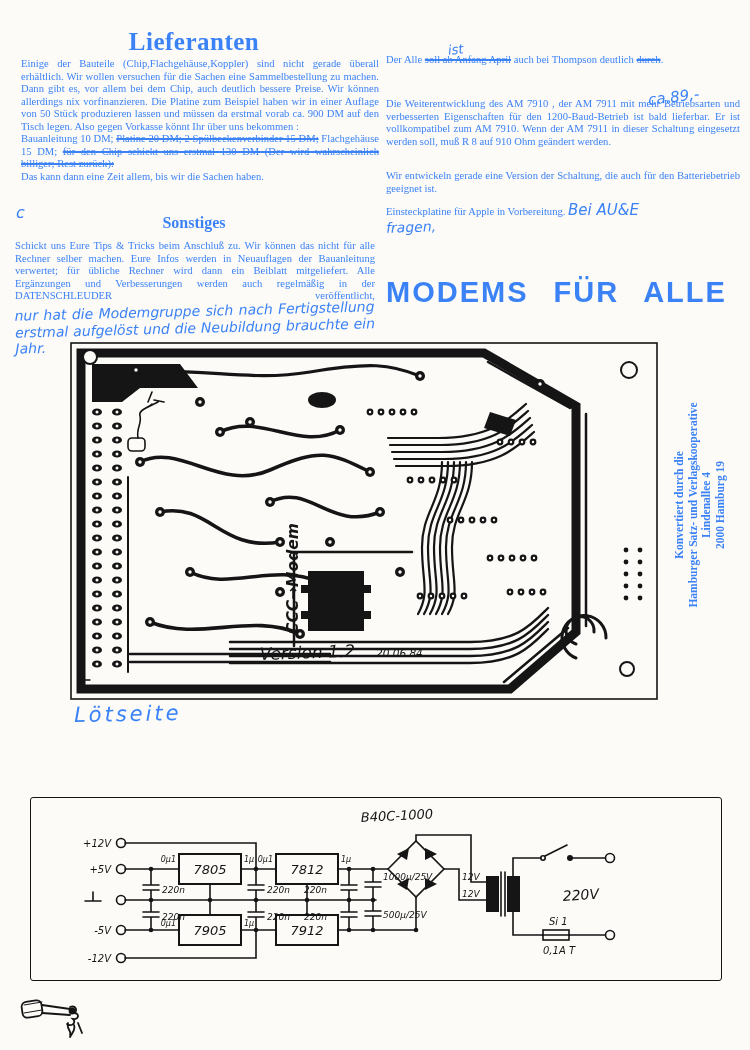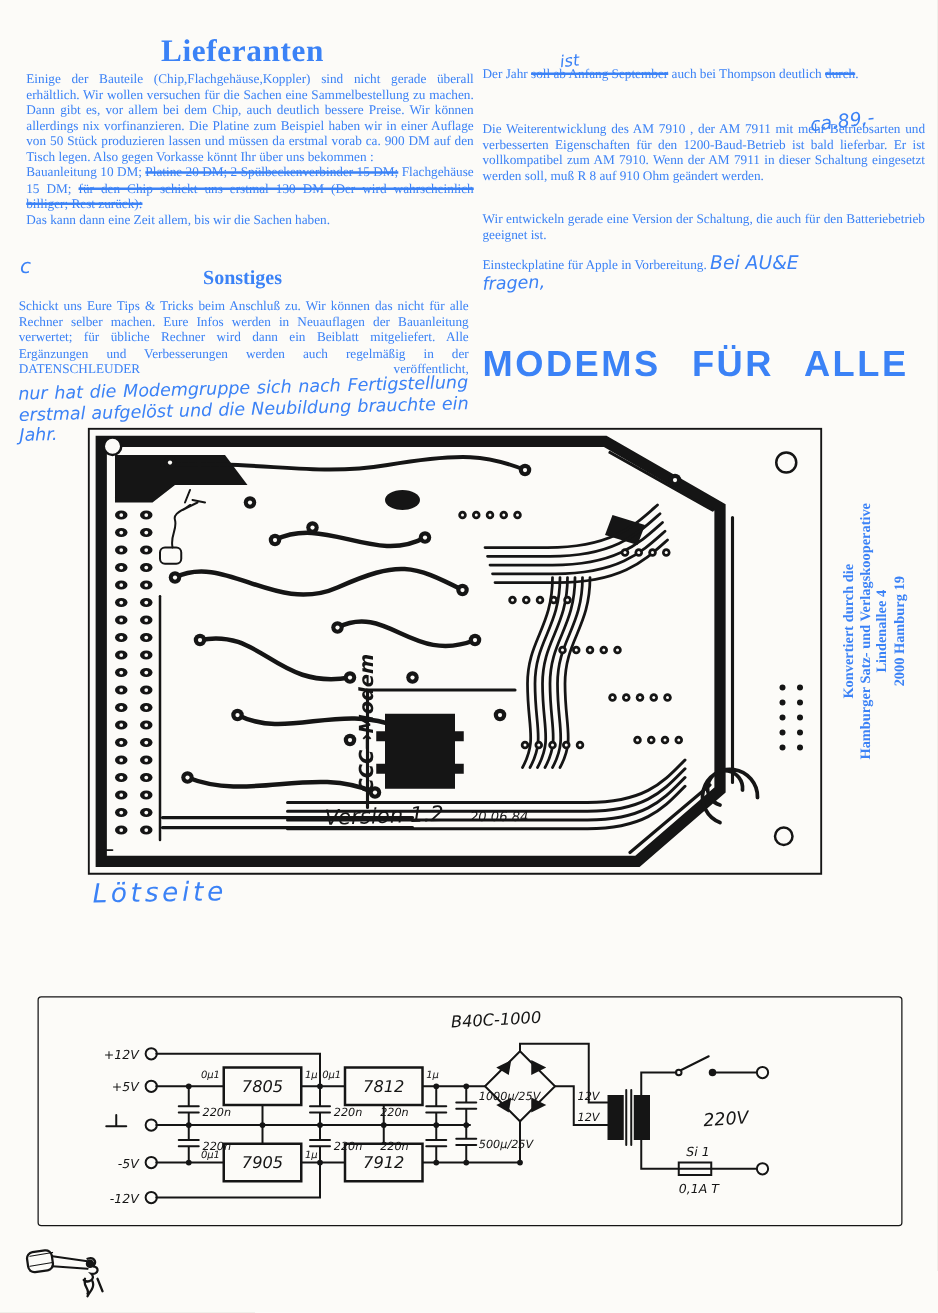--- a/index.html
+++ b/index.html
@@ -45,21 +45,21 @@
   <div class="hw-abs" style="left:16px;top:203px;font-size:16px;">c</div>
 
   <h2 class="h-sonst">Sonstiges</h2>
 
   <div class="col" style="left:15px;top:240px;width:360px;">
     <span>Schickt uns Eure Tips &amp; Tricks beim Anschluß zu. Wir können das nicht für alle Rechner selber machen. Eure Infos werden in Neuauflagen der Bauanleitung verwertet; für übliche Rechner wird dann ein Beiblatt mitgeliefert. Alle Ergänzungen und Verbesserungen werden auch regelmäßig in der DATENSCHLEUDER veröffentlicht,</span>
     <span class="hw-inline" style="display:inline-block;transform:rotate(-1.5deg);">nur hat die Modemgruppe sich nach Fertigstellung erstmal aufgelöst und die Neubildung brauchte ein Jahr.</span>
   </div>
 
   <div class="col" style="left:386px;top:54px;width:354px;">
-    <span>Der Jahr </span><span class="struck">soll ab Anfang September</span><span> auch bei Thompson deutlich </span><span class="struck">durch</span><span>.</span>
+    <span>Der Alle </span><span class="struck">soll ab Anfang April</span><span> auch bei Thompson deutlich </span><span class="struck">durch</span><span>.</span>
   </div>
   <div class="hw-abs" style="left:448px;top:42px;font-size:13px;transform:rotate(-6deg);">ist</div>
   <div class="hw-abs" style="left:648px;top:88px;font-size:15px;transform:rotate(-7deg);">ca.89,-</div>
 
   <div class="col" style="left:386px;top:98px;width:354px;">Die Weiterentwicklung des AM 7910 , der AM 7911 mit mehr Betriebsarten und verbesserten Eigenschaften für den 1200-Baud-Betrieb ist bald lieferbar. Er ist vollkompatibel zum AM 7910. Wenn der AM 7911 in dieser Schaltung eingesetzt werden soll, muß R 8 auf 910 Ohm geändert werden.</div>
   <div class="col" style="left:386px;top:202px;width:354px;">
     <span>Einsteckplatine für Apple in Vorbereitung.</span>
     <span class="hw-inline" style="font-size:15px;">Bei AU&amp;E</span>
   </div>
 

